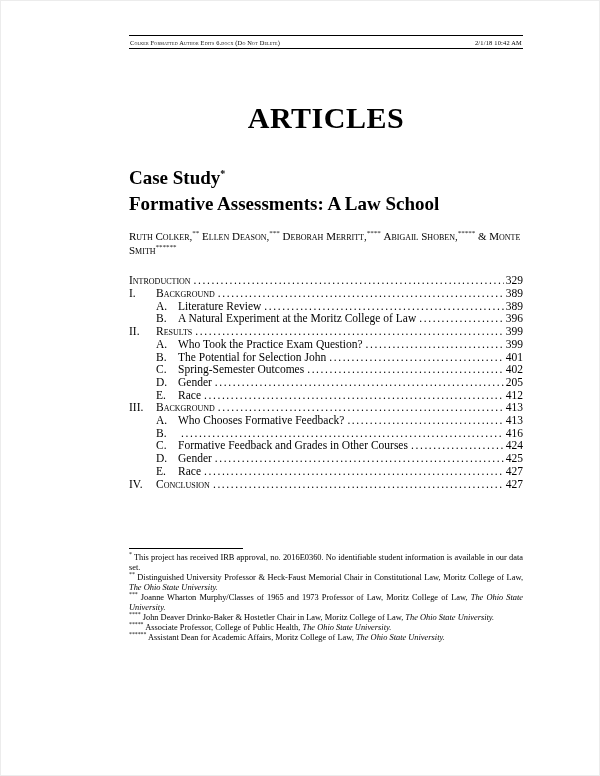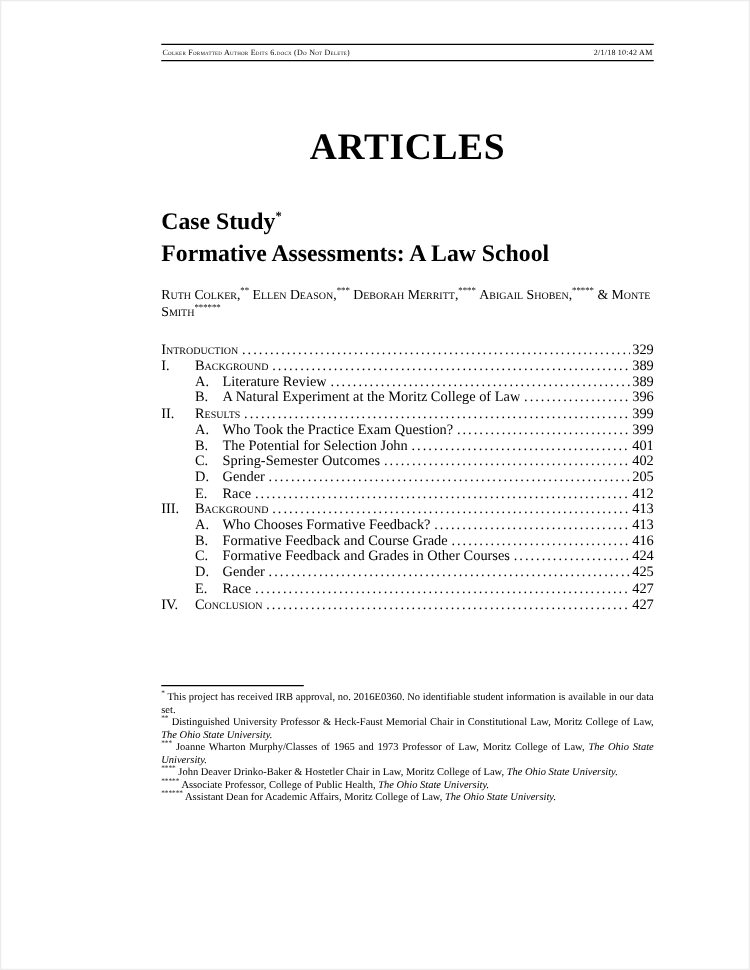--- a/index.html
+++ b/index.html
@@ -163,21 +163,20 @@
       <div class="toc-row">
         <span class="toc-ind"></span>
         <span class="toc-letter">A.</span>
         <span class="toc-label">Who Chooses Formative Feedback?</span>
         <span class="leader">....................................................................................................................................................................................</span>
         <span class="toc-page">413</span>
       </div>
       <div class="toc-row">
         <span class="toc-ind"></span>
         <span class="toc-letter">B.</span>
-        <span class="toc-label">Formative Feedback and Course Grade</span>
         <span class="leader">....................................................................................................................................................................................</span>
         <span class="toc-page">416</span>
       </div>
       <div class="toc-row">
         <span class="toc-ind"></span>
         <span class="toc-letter">C.</span>
         <span class="toc-label">Formative Feedback and Grades in Other Courses</span>
         <span class="leader">....................................................................................................................................................................................</span>
         <span class="toc-page">424</span>
       </div>

